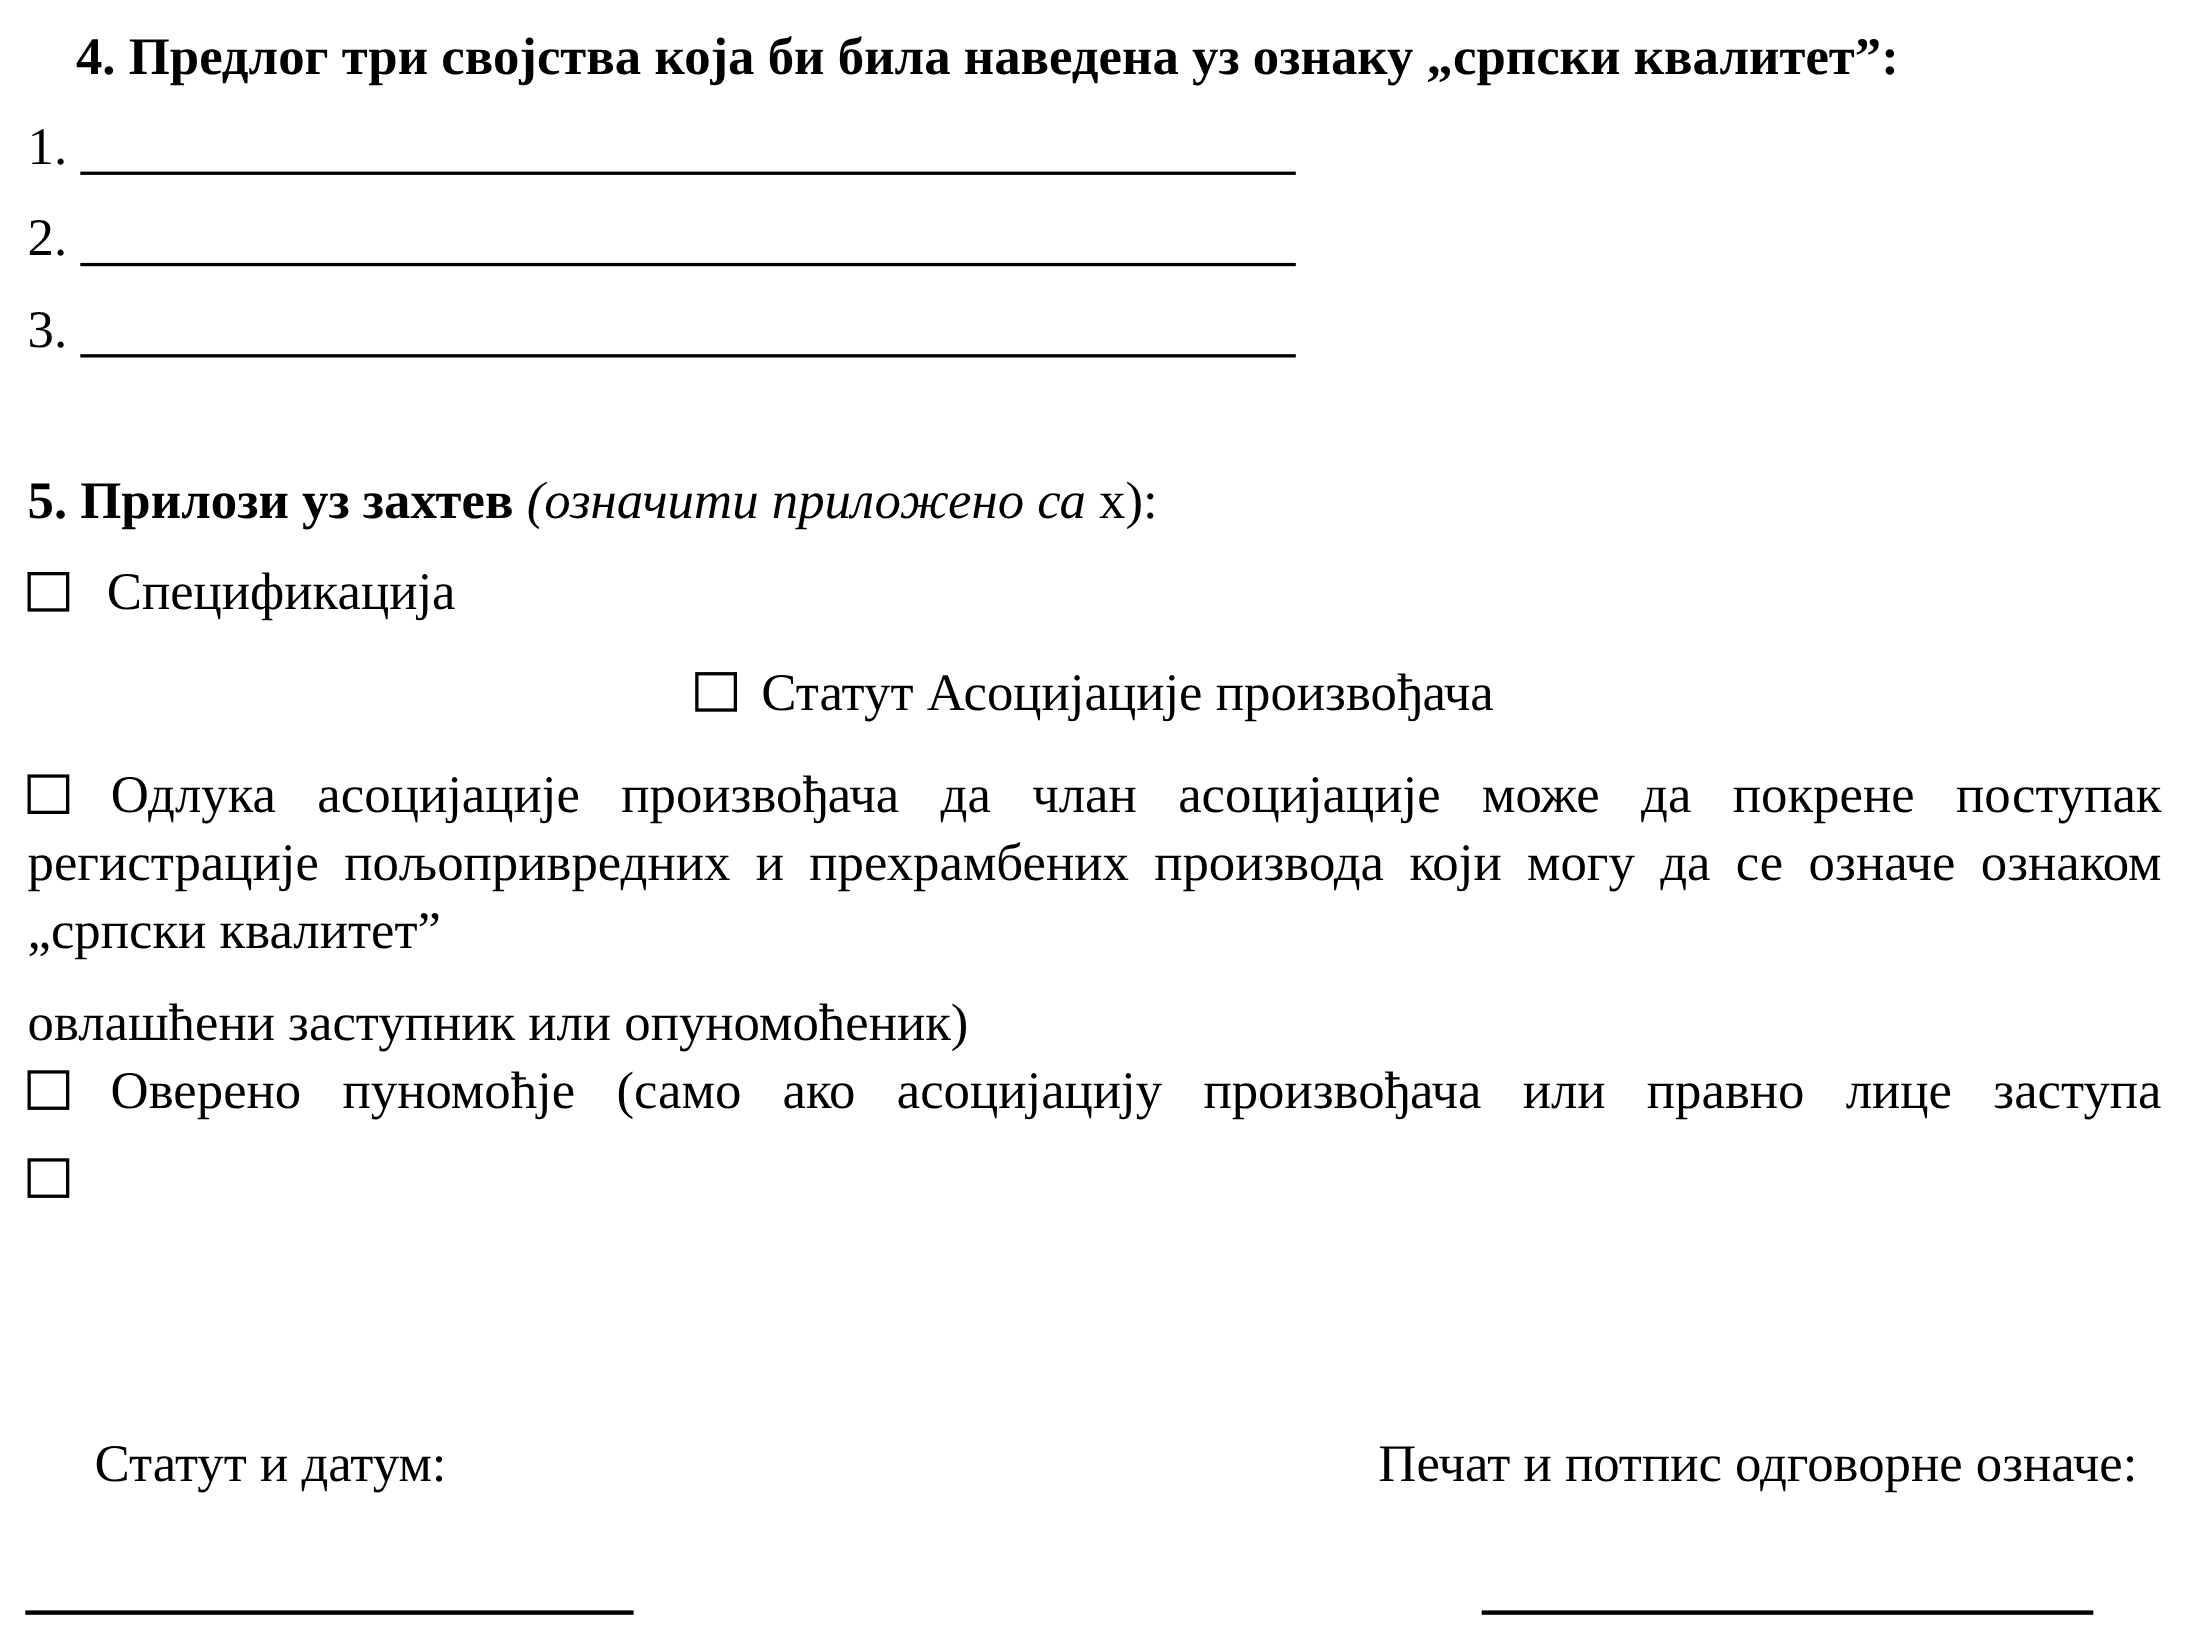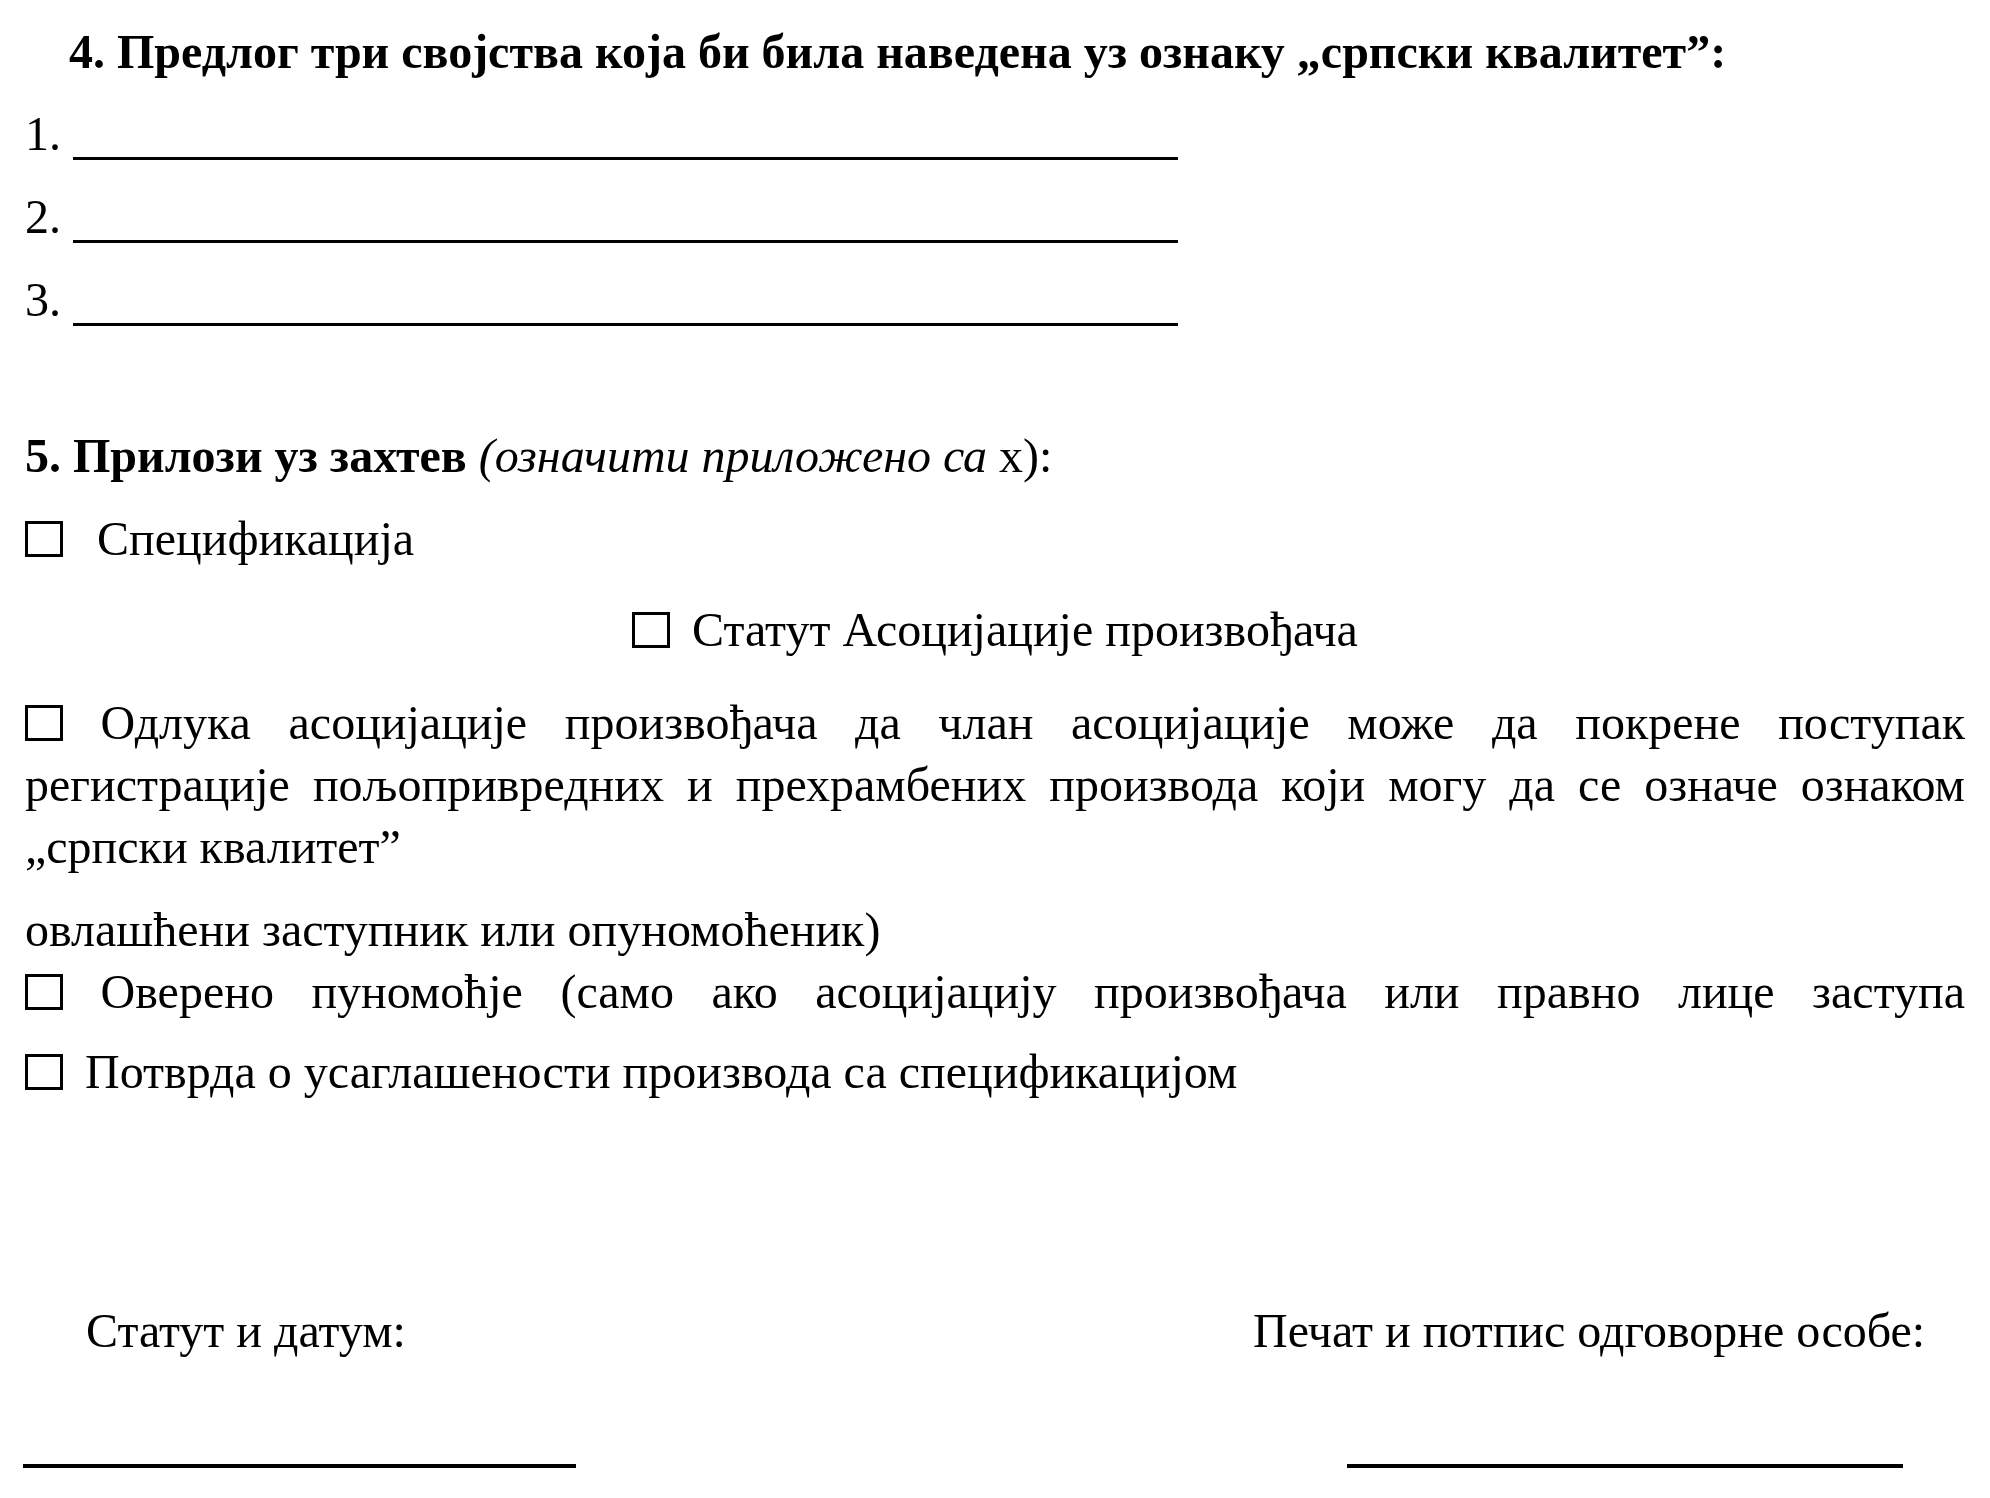--- a/index.html
+++ b/index.html
@@ -95,20 +95,20 @@
   <div class="pline">
     <span>овлашћени заступник или опуномоћеник)</span>
   </div>
   <div class="pline jl">
     <span class="cb"></span>
     <span>Оверено пуномоћје (само ако асоцијацију произвођача или правно лице заступа</span>
   </div>
 </div>
 
 <div class="abs line56" style="top:1044px;">
-  <span class="cb gap-md"></span><span>Потврда о усаглашености производа са спецификацијом</span>
+  <span class="cb gap-md"></span>
 </div>
 
 <div class="footer-label" style="top:1303px; left:86px;">Статут и датум:</div>
-<div class="footer-label" style="top:1303px; left:1253px;">Печат и потпис одговорне особе:</div>
+<div class="footer-label" style="top:1303px; left:1253px;">Печат и потпис одговорне означе:</div>
 
 <div class="sig-line" style="top:1464px; left:23px; width:553px;"></div>
 <div class="sig-line" style="top:1464px; left:1347px; width:556px;"></div>
 
 </body></html>

